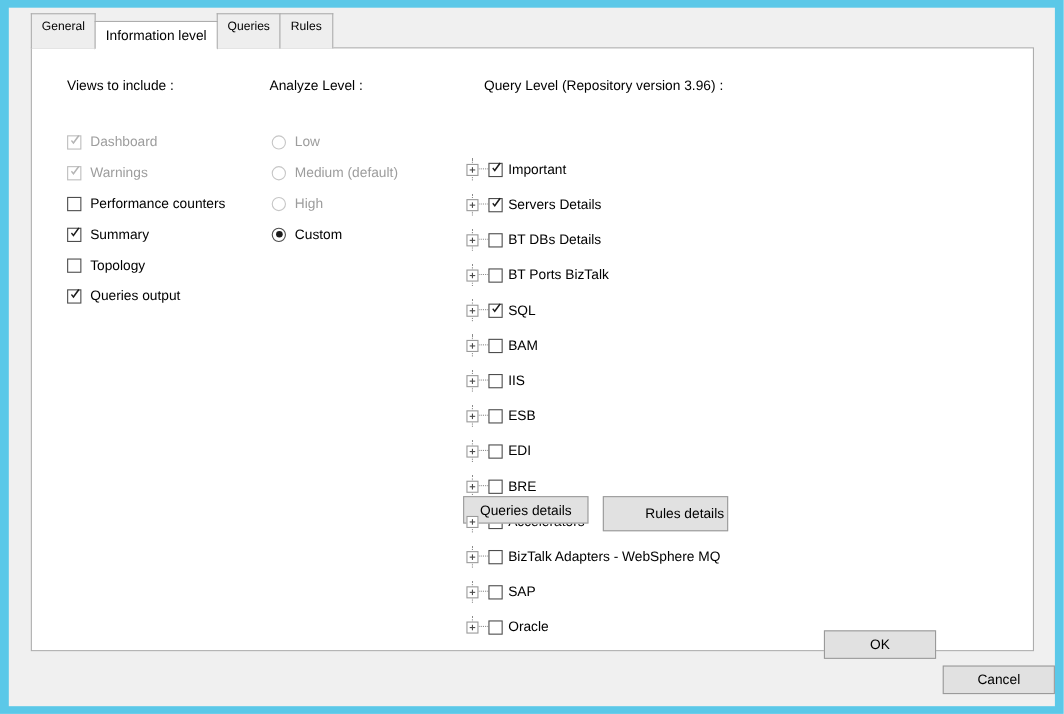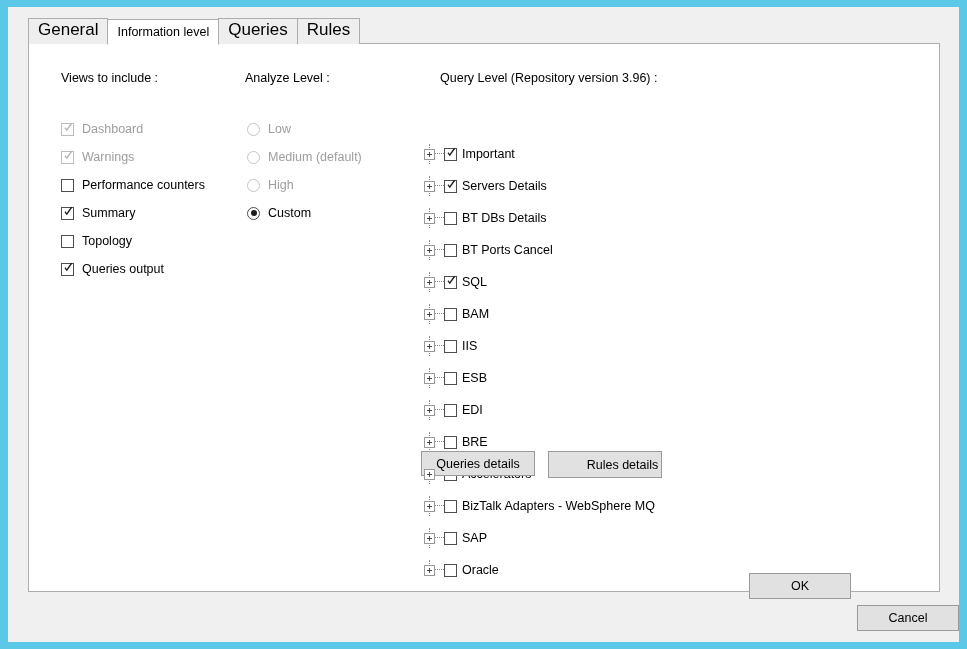--- a/index.html
+++ b/index.html
@@ -35,24 +35,24 @@
   
   #tab-strip {
     position: absolute;
     left: 20px; top: 11px;
     height: 26px;
     display: flex;
     align-items: flex-end;
     z-index: 5;
   }
   .tab {
-    height: 26px;
+    height: 32px;
     line-height: 22px;
     padding: 0 9px;
-    font-size: 17px;
+    font-size: 11px;
     color: #000;
     background: #eeeeee;
     border: 1px solid #adadad;
     border-bottom: none;
     margin-right: -1px;
     box-sizing: border-box;
     white-space: nowrap;
     cursor: default;
     position: relative;
   }
@@ -202,21 +202,21 @@
     border: 1px solid #9a9a9a;
     font-size: 12.5px;
     color: #000;
     text-align: center;
     box-sizing: border-box;
     cursor: default;
     padding: 0;
     font-family: Liberation Sans, sans-serif;
   }
   #queries-details-button { left: 392px; top: 407px; width: 114px; height: 25px; }
-  #rules-details-button   { left: 519px; top: 407px; width: 114px; height: 27px; padding-left: 35px; }
+  #rules-details-button   { left: 519px; top: 407px; width: 114px; height: 32px; padding-left: 35px; }
 
   
   #ok-button     { position:absolute; left: 741px; top: 566px; width: 102px; height: 26px; }
   #cancel-button { position:absolute; left: 849px; top: 598px; width: 102px; height: 26px; }
   .footer-btn {
     background: #e1e1e1;
     border: 1px solid #9a9a9a;
     font-size: 12.5px;
     color: #000;
     box-sizing: border-box;
@@ -346,21 +346,21 @@
             <span class="expander"></span>
             <span class="link"></span>
             <span class="cb"></span>
             <span class="tree-label">BT DBs Details</span>
           </div>
           <div class="tree-row">
             <span class="trunk"></span>
             <span class="expander"></span>
             <span class="link"></span>
             <span class="cb"></span>
-            <span class="tree-label">BT Ports Cancel</span>
+            <span class="tree-label">BT Ports BizTalk</span>
           </div>
           <div class="tree-row">
             <span class="trunk"></span>
             <span class="expander"></span>
             <span class="link"></span>
             <span class="cb">
               <span class="tick">
                 <svg width="11" height="14" viewBox="0 0 11 14">
                   <path d="M1.5 7.2 L3.8 10.2 L9.3 2.6 L8.1 1.8 L3.7 7.9 L2.4 6.3 Z" fill="#1c1c1c"></path>
                 </svg>

